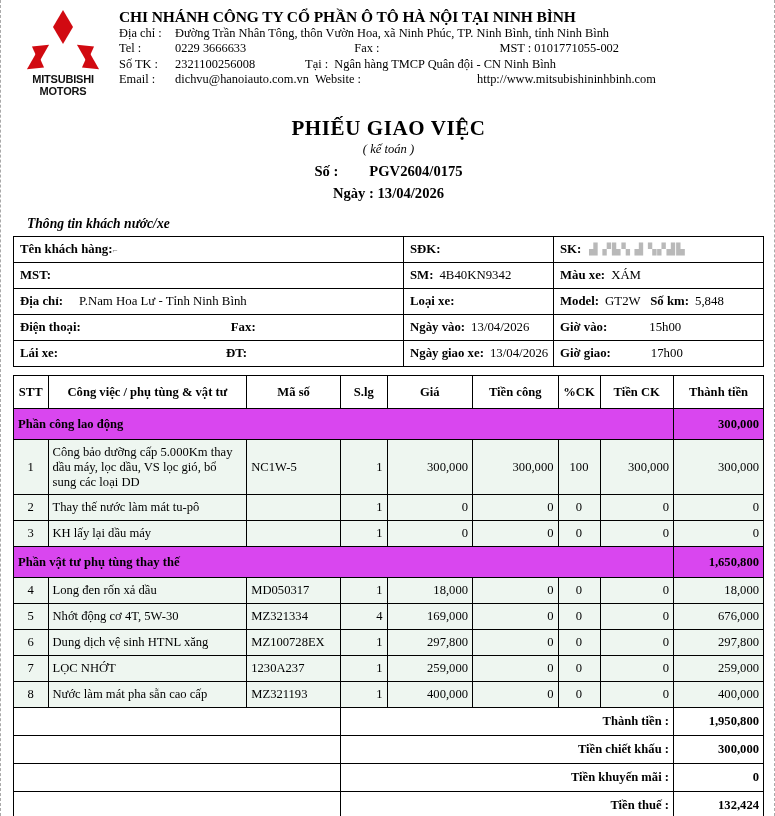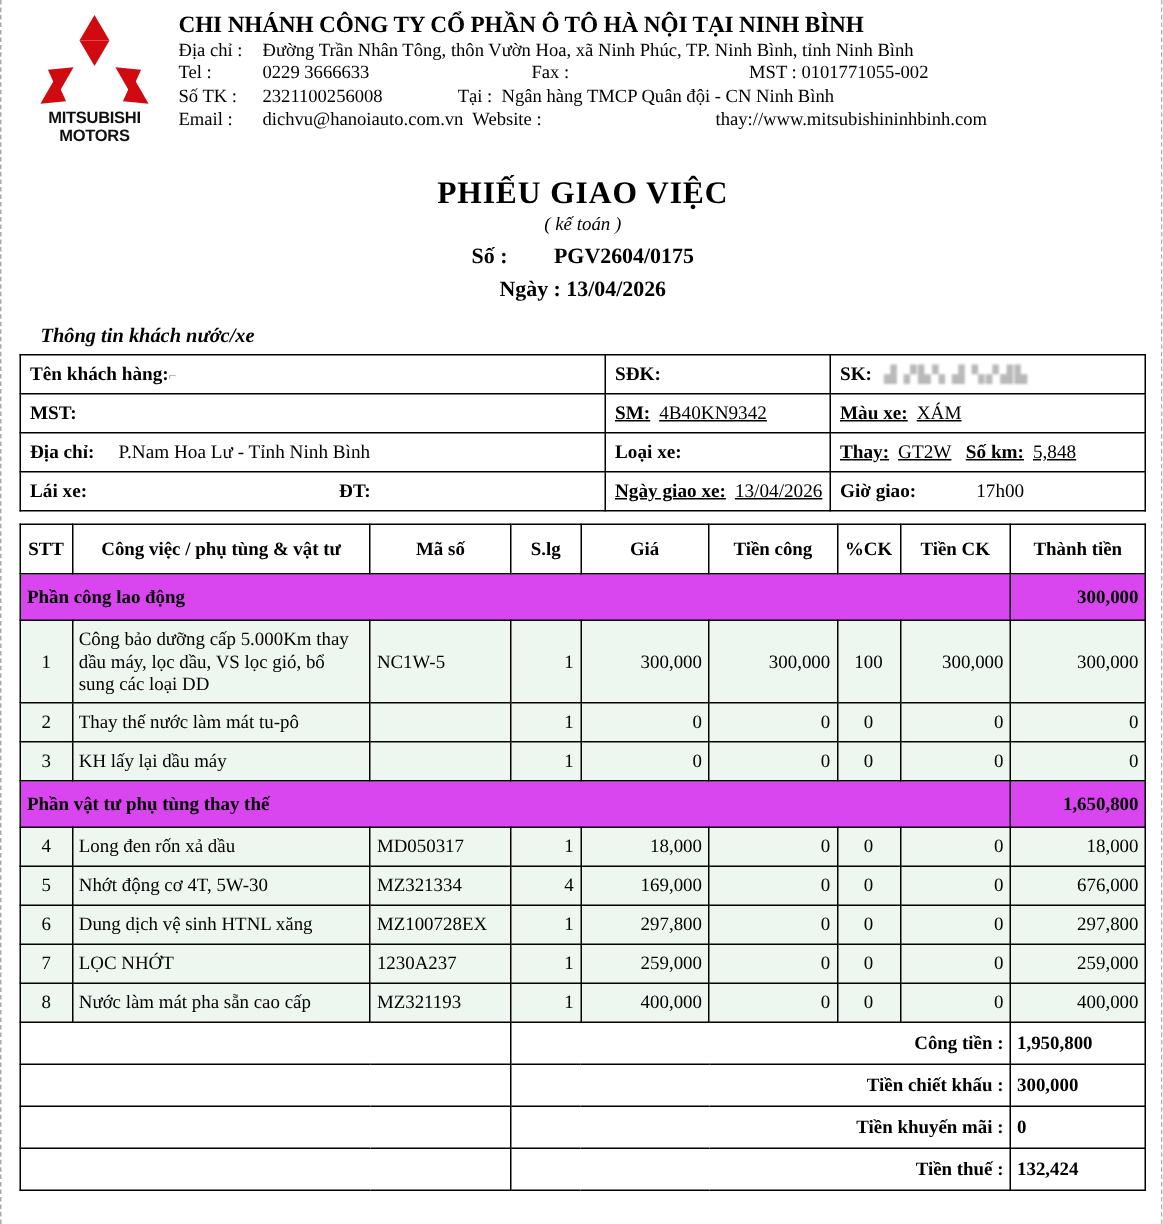--- a/index.html
+++ b/index.html
@@ -163,21 +163,21 @@
   table.cust td {
     border: 1px solid #000;
     height: 25px;
     padding: 0 0 0 6px;
     font-size: 12.8px;
     vertical-align: middle;
     white-space: nowrap;
     overflow: hidden;
   }
   .b { font-weight: bold; }
-  .pair { display: inline-block; text-decoration: underline; }
+  .pair { display: inline-block; }
   .pair .k { font-weight: bold; }
   .pair .v { font-weight: normal; margin-left: 6px; }
   .redacted {
     display: inline-block;
     margin-left: 8px;
     color: #b9b9b9;
     font-size: 11px;
     letter-spacing: 1px;
     filter: blur(0.6px);
   }
@@ -211,21 +211,21 @@
     background: #d946ef;
     font-weight: bold;
     height: 26px;
   }
   tr.total td {
     background: #ffffff;
     height: 23px;
     font-weight: bold;
   }
   td.tot-lbl { text-align: right; padding-right: 10px; font-size: 13px; }
-  td.tot-val { text-align: left; font-size: 13px; font-weight: bold; }
+  td.tot-val { text-align: right; font-size: 13px; font-weight: bold; }
   td.blank-first { background: #ffffff; border: none; }
 </style>
 </head>
 <body>
 
 <div class="page">
  <div class="inner">
 
   <div class="letterhead">
     <div class="logo-box">
@@ -250,21 +250,21 @@
 
       <div class="contact-line">
         <span class="lbl-w">Tel :</span><span>0229 3666633</span><span class="sp-fax"></span><span>Fax :</span><span class="sp-mst"></span><span>MST :</span> <span>0101771055-002</span>
       </div>
 
       <div class="contact-line">
         <span class="lbl-w">Số TK :</span><span>2321100256008</span><span class="sp-tai"></span><span>Tại :</span>&nbsp; <span>Ngân hàng TMCP Quân đội - CN Ninh Bình</span>
       </div>
 
       <div class="contact-line">
-        <span class="lbl-w">Email :</span><span>dichvu@hanoiauto.com.vn</span>&nbsp; <span>Website :</span><span class="sp-web"></span><span>thay://www.mitsubishininhbinh.com</span>
+        <span class="lbl-w">Email :</span><span>dichvu@hanoiauto.com.vn</span>&nbsp; <span>Website :</span><span class="sp-web"></span><span>http://www.mitsubishininhbinh.com</span>
       </div>
     </div>
   </div>
 
   <div class="title-block">
     <div class="doc-title">PHIẾU GIAO VIỆC</div>
     <div class="doc-sub">( kế toán )</div>
     <div class="doc-no">
       <span class="k">Số :</span><span class="v">PGV2604/0175</span>
     </div>
@@ -288,21 +288,26 @@
         <td><span class="b">SK:</span><span class="redacted">▟ ▞▙▚ ▟ ▚▞▟▙</span></td>
       </tr>
       <tr>
         <td><span class="b">MST:</span></td>
         <td><span class="pair"><span class="k">SM:</span><span class="v">4B40KN9342</span></span></td>
         <td><span class="pair"><span class="k">Màu xe:</span><span class="v">XÁM</span></span></td>
       </tr>
       <tr>
         <td><span class="b">Địa chỉ:</span>&nbsp;&nbsp;&nbsp;&nbsp;&nbsp;<span>P.Nam Hoa Lư - Tỉnh Ninh Bình</span></td>
         <td><span class="b">Loại xe:</span></td>
-        <td><span class="pair"><span class="k">Thay:</span><span class="v">GT2W</span></span>&nbsp;&nbsp; <span class="pair"><span class="k">Số km:</span><span class="v">5,848</span></span></td>
+        <td><span class="pair"><span class="k">Model:</span><span class="v">GT2W</span></span>&nbsp;&nbsp; <span class="pair"><span class="k">Số km:</span><span class="v">5,848</span></span></td>
+      </tr>
+      <tr>
+        <td><span class="b">Điện thoại:</span><span style="display:inline-block;width:150px"></span><span class="b">Fax:</span></td>
+        <td><span class="pair"><span class="k">Ngày vào:</span><span class="v">13/04/2026</span></span></td>
+        <td><span class="b">Giờ vào:</span><span style="display:inline-block;width:42px"></span><span>15h00</span></td>
       </tr>
       <tr>
         <td><span class="b">Lái xe:</span><span style="display:inline-block;width:168px"></span><span class="b">ĐT:</span></td>
         <td><span class="pair"><span class="k">Ngày giao xe:</span><span class="v">13/04/2026</span></span></td>
         <td><span class="b">Giờ giao:</span><span style="display:inline-block;width:40px"></span><span>17h00</span></td>
       </tr>
     </tbody>
   </table>
 
   <table class="items">
@@ -433,21 +438,21 @@
         <td class="r">1</td>
         <td class="r">400,000</td>
         <td class="r">0</td>
         <td class="c">0</td>
         <td class="r">0</td>
         <td class="r">400,000</td>
       </tr>
 
       <tr class="total">
         <td class="blank-first" colspan="3"></td>
-        <td class="tot-lbl" colspan="5">Công tiền :</td>
+        <td class="tot-lbl" colspan="5">Thành tiền :</td>
         <td class="tot-val">1,950,800</td>
       </tr>
       <tr class="total">
         <td class="blank-first" colspan="3"></td>
         <td class="tot-lbl" colspan="5">Tiền chiết khấu :</td>
         <td class="tot-val">300,000</td>
       </tr>
       <tr class="total">
         <td class="blank-first" colspan="3"></td>
         <td class="tot-lbl" colspan="5">Tiền khuyến mãi :</td>

